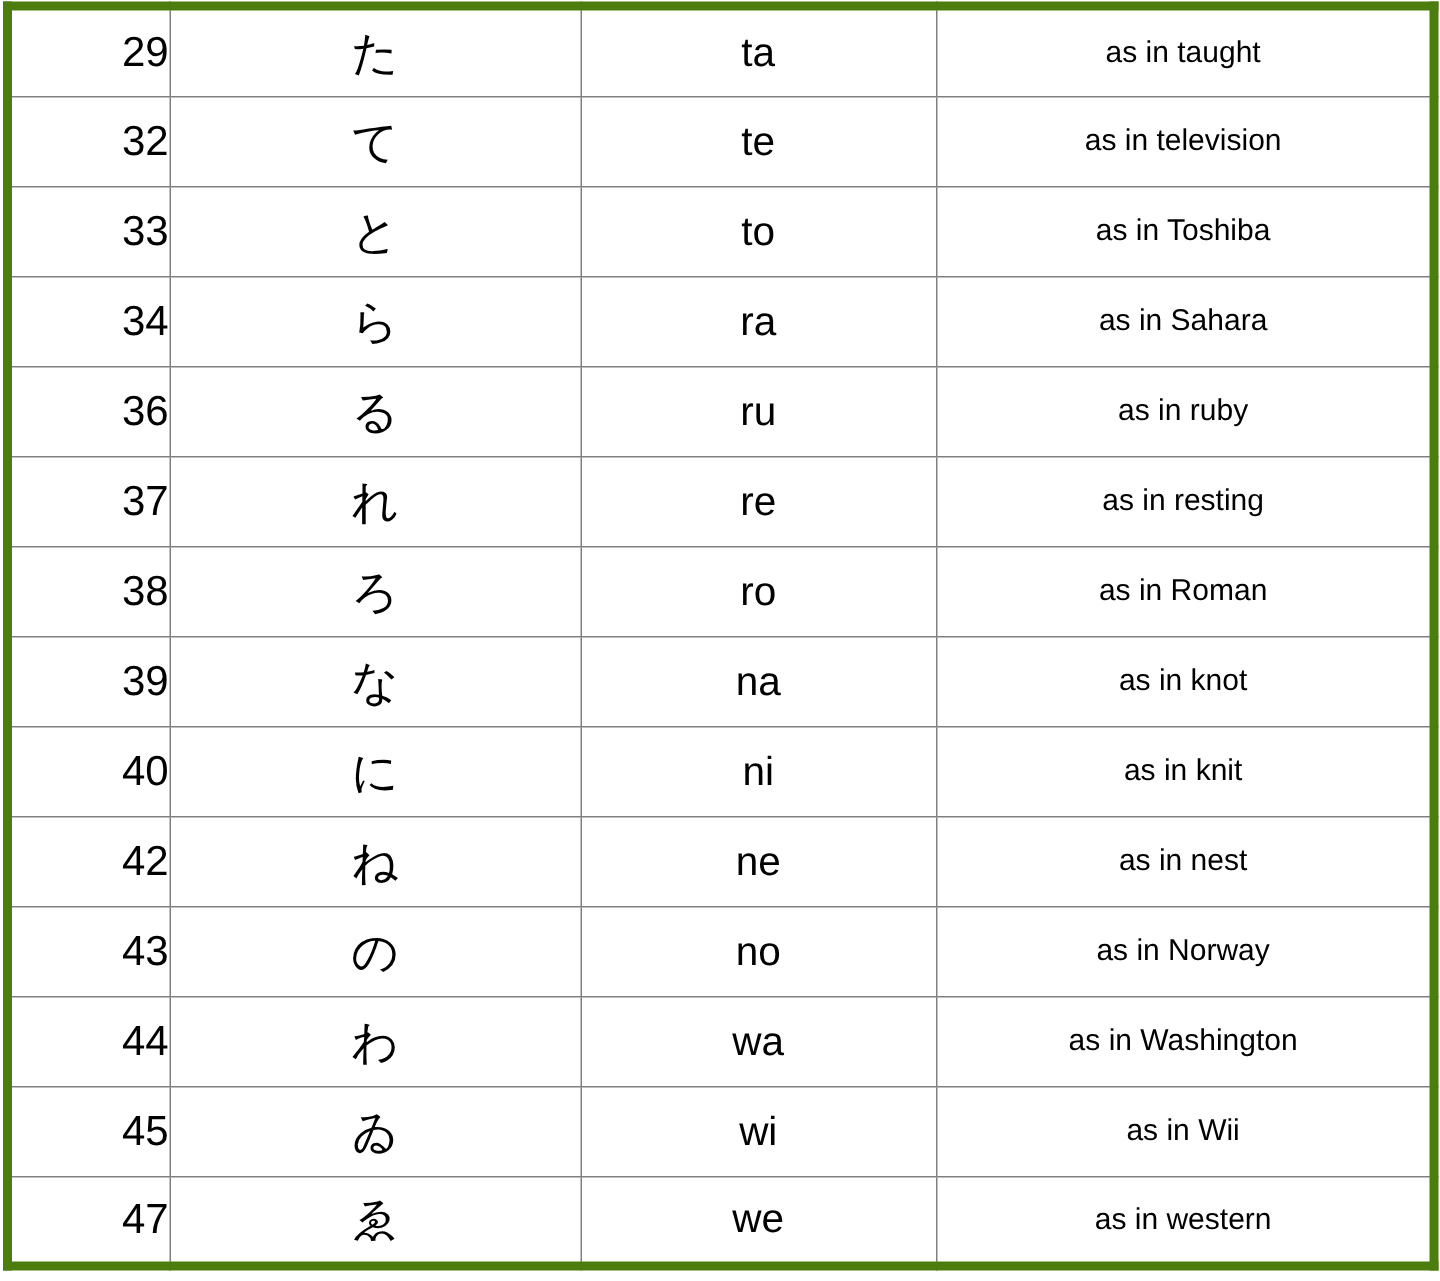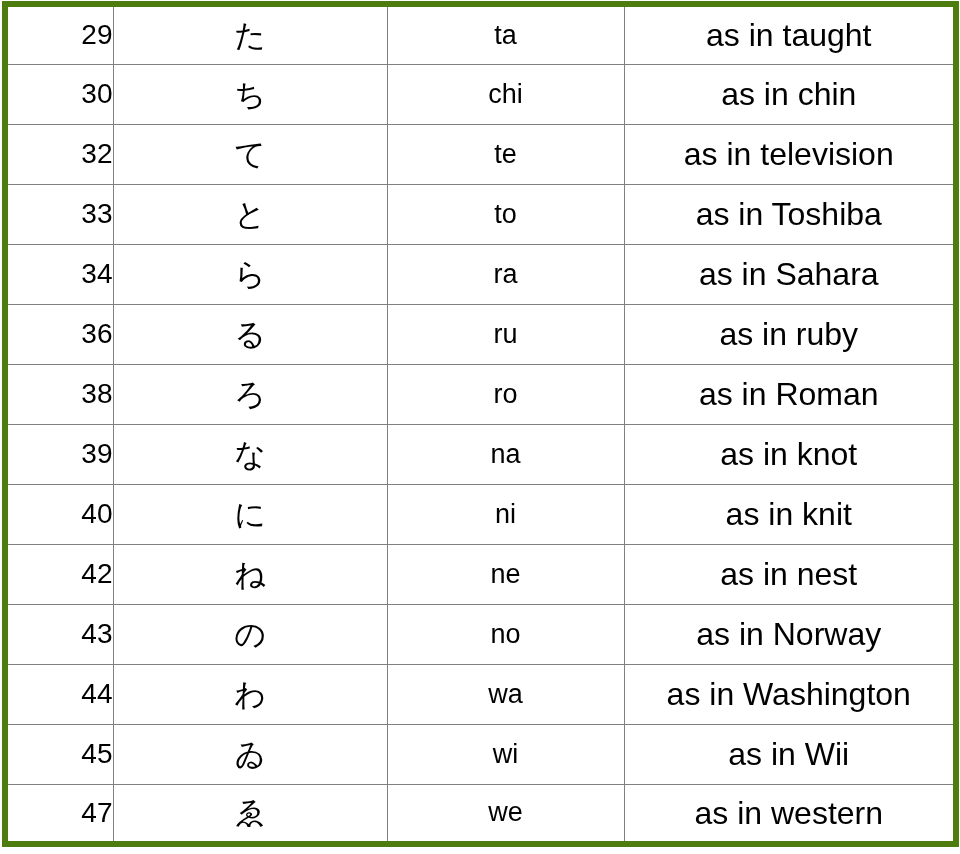--- a/index.html
+++ b/index.html
@@ -49,45 +49,39 @@
   td.cell-kana {
     text-align: center;
     font-size: 31px;
   }
   td.cell-romaji {
     text-align: center;
     font-size: 27px;
   }
   td.cell-example {
     text-align: center;
-    font-size: 32px;
+    font-size: 20px;
   }
 </style>
 </head>
 <body>
 
 <table id="kana-table">
   <colgroup>
     <col class="c-index">
     <col class="c-kana">
     <col class="c-romaji">
     <col class="c-example">
   </colgroup>
   <tbody>
       <tr>
         <td class="cell-index">29</td>
         <td class="cell-kana">た</td>
         <td class="cell-romaji">ta</td>
         <td class="cell-example">as in taught</td>
-      </tr>
-      <tr>
-        <td class="cell-index">30</td>
-        <td class="cell-kana">ち</td>
-        <td class="cell-romaji">chi</td>
-        <td class="cell-example">as in chin</td>
       </tr>
       <tr>
         <td class="cell-index">32</td>
         <td class="cell-kana">て</td>
         <td class="cell-romaji">te</td>
         <td class="cell-example">as in television</td>
       </tr>
       <tr>
         <td class="cell-index">33</td>
         <td class="cell-kana">と</td>
@@ -98,20 +92,26 @@
         <td class="cell-index">34</td>
         <td class="cell-kana">ら</td>
         <td class="cell-romaji">ra</td>
         <td class="cell-example">as in Sahara</td>
       </tr>
       <tr>
         <td class="cell-index">36</td>
         <td class="cell-kana">る</td>
         <td class="cell-romaji">ru</td>
         <td class="cell-example">as in ruby</td>
+      </tr>
+      <tr>
+        <td class="cell-index">37</td>
+        <td class="cell-kana">れ</td>
+        <td class="cell-romaji">re</td>
+        <td class="cell-example">as in resting</td>
       </tr>
       <tr>
         <td class="cell-index">38</td>
         <td class="cell-kana">ろ</td>
         <td class="cell-romaji">ro</td>
         <td class="cell-example">as in Roman</td>
       </tr>
       <tr>
         <td class="cell-index">39</td>
         <td class="cell-kana">な</td>

